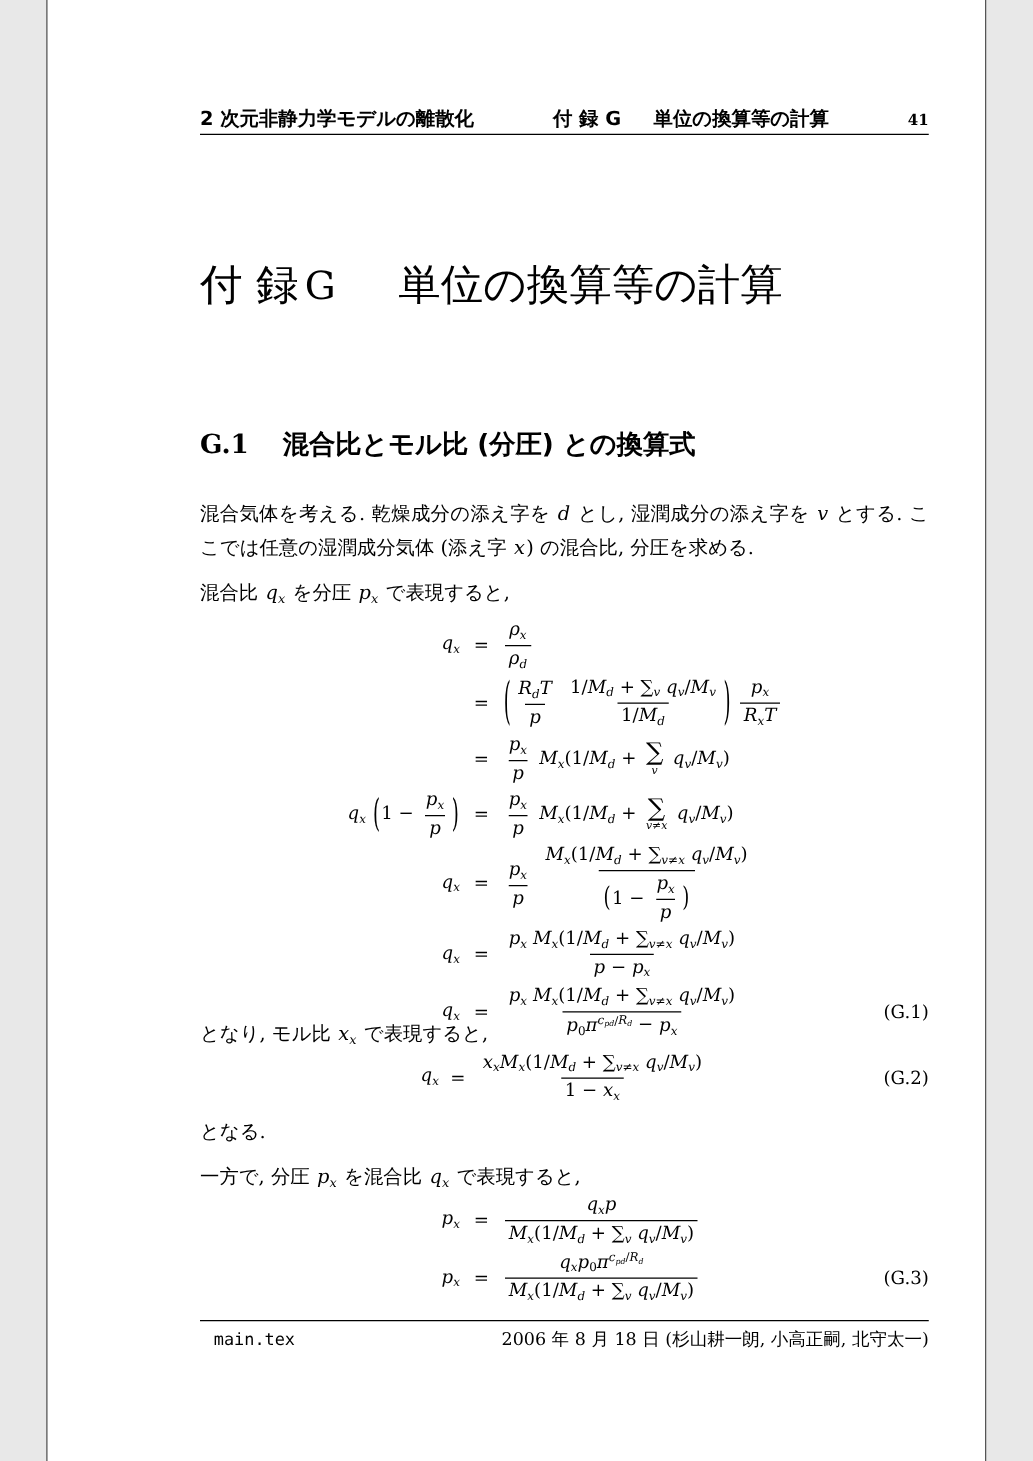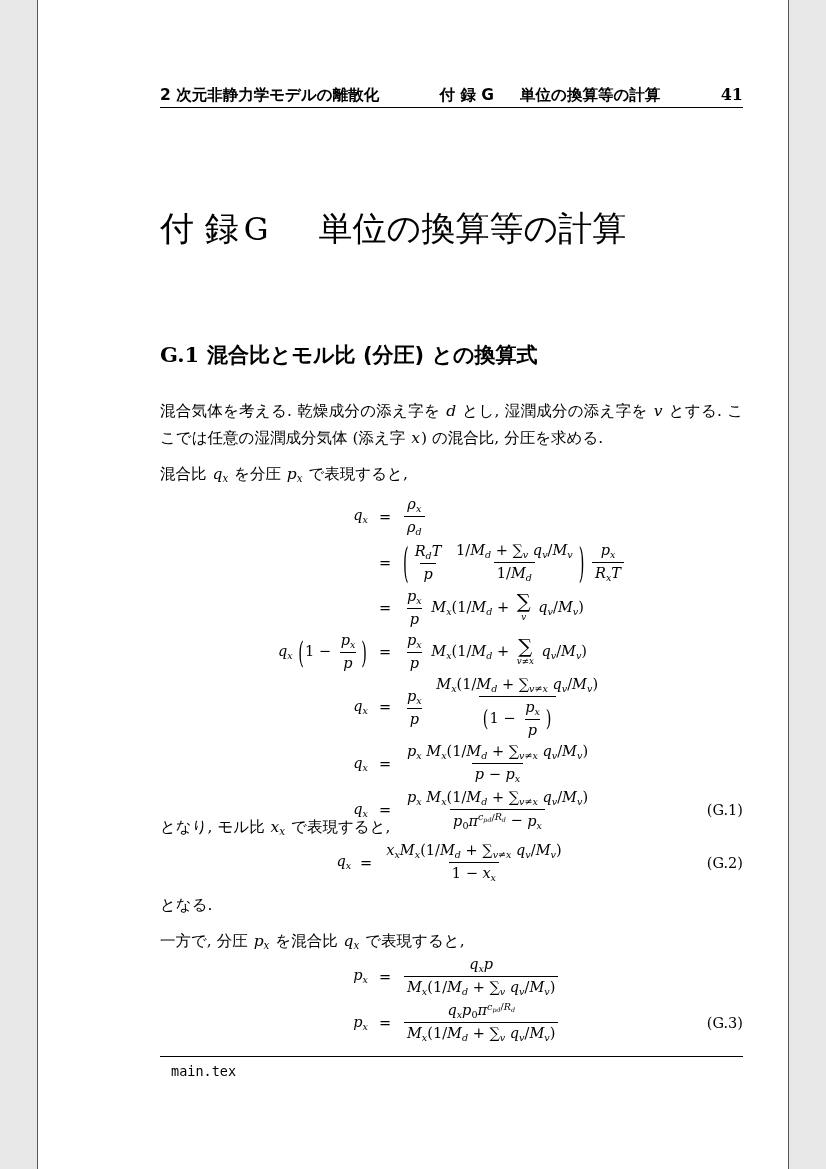--- a/index.html
+++ b/index.html
@@ -16,37 +16,37 @@
   .rule-bottom{top:1056px;}
 
   .hdr{
     position:absolute; left:122px; top:85px; width:583px;
     display:flex; justify-content:space-between; align-items:baseline;
     font-family:"DejaVu Sans","Liberation Sans",sans-serif;
     font-weight:bold; font-size:15.5px;
   }
   .hdr .serif{font-weight:bold;}
   .hdr-center{display:flex; gap:26px;}
-  .hdr-page{font-size:16px;}
+  .hdr-page{font-size:12px;}
 
   .chapter{
     position:absolute; left:122px; top:206px; margin:0;
     font-family:"DejaVu Sans","Liberation Sans",sans-serif;
     font-weight:normal; font-size:34px; line-height:44px; white-space:nowrap;
   }
   .chletter{font-family:"DejaVu Serif","Liberation Serif",serif; font-size:31px; margin-left:5px;}
   .chtitle{margin-left:50px;}
 
   .section{
     position:absolute; left:122px; top:341px; margin:0;
     font-family:"DejaVu Sans","Liberation Sans",sans-serif;
     font-weight:bold; font-size:21px; white-space:nowrap;
   }
   .secnum{font-weight:600; font-size:21px;}
-  .sectitle{margin-left:8px;}
+  .sectitle{margin-left:27px;}
 
   .body{
     position:absolute; left:122px; width:583px; margin:0;
     font-size:15.5px; line-height:27px; text-align:justify;
   }
   .p-intro{top:398px;}
   .p-mixing{top:461px;}
   .p-molar{top:814px;}
   .p-tonaru{top:892px;}
   .p-ippou{top:928px;}
@@ -224,15 +224,16 @@
             <span class="num"><span class="row"><span class="row"><span class="tk it">q</span><span class="sub"><span class="tk it">x</span></span></span><span class="row"><span class="tk it">p</span><span class="sub"><span class="tk">0</span></span></span><span class="row"><span class="tk it">π</span><span class="sup"><span class="row"><span class="row"><span class="tk it">c</span><span class="sub"><span class="row"><span class="tk it">p</span><span class="tk it">d</span></span></span></span><span class="tk">/</span><span class="row"><span class="tk it">R</span><span class="sub"><span class="tk it">d</span></span></span></span></span></span></span></span>
             <span class="den"><span class="row"><span class="row"><span class="tk it">M</span><span class="sub"><span class="tk it">x</span></span></span><span class="tk">(1/</span><span class="row"><span class="tk it">M</span><span class="sub"><span class="tk it">d</span></span></span><span class="tk"> + </span><span class="row"><span class="tk">∑</span><span class="sub"><span class="tk it">v</span></span></span><span class="tk"> </span><span class="row"><span class="tk it">q</span><span class="sub"><span class="tk it">v</span></span></span><span class="tk">/</span><span class="row"><span class="tk it">M</span><span class="sub"><span class="tk it">v</span></span></span><span class="tk">)</span></span></span>
           </span></div>
         <span class="eq-tag">(G.3)</span>
       </div>
     </div>
 
   <div class="rule rule-bottom"></div>
   <div class="ftr">
     <span class="ftr-left mono">main.tex</span>
+    <span class="ftr-right">2006 年 8 月 18 日 (杉山耕一朗, 小高正嗣, 北守太一)</span>
   </div>
 
 </div>
 
 </body></html>

